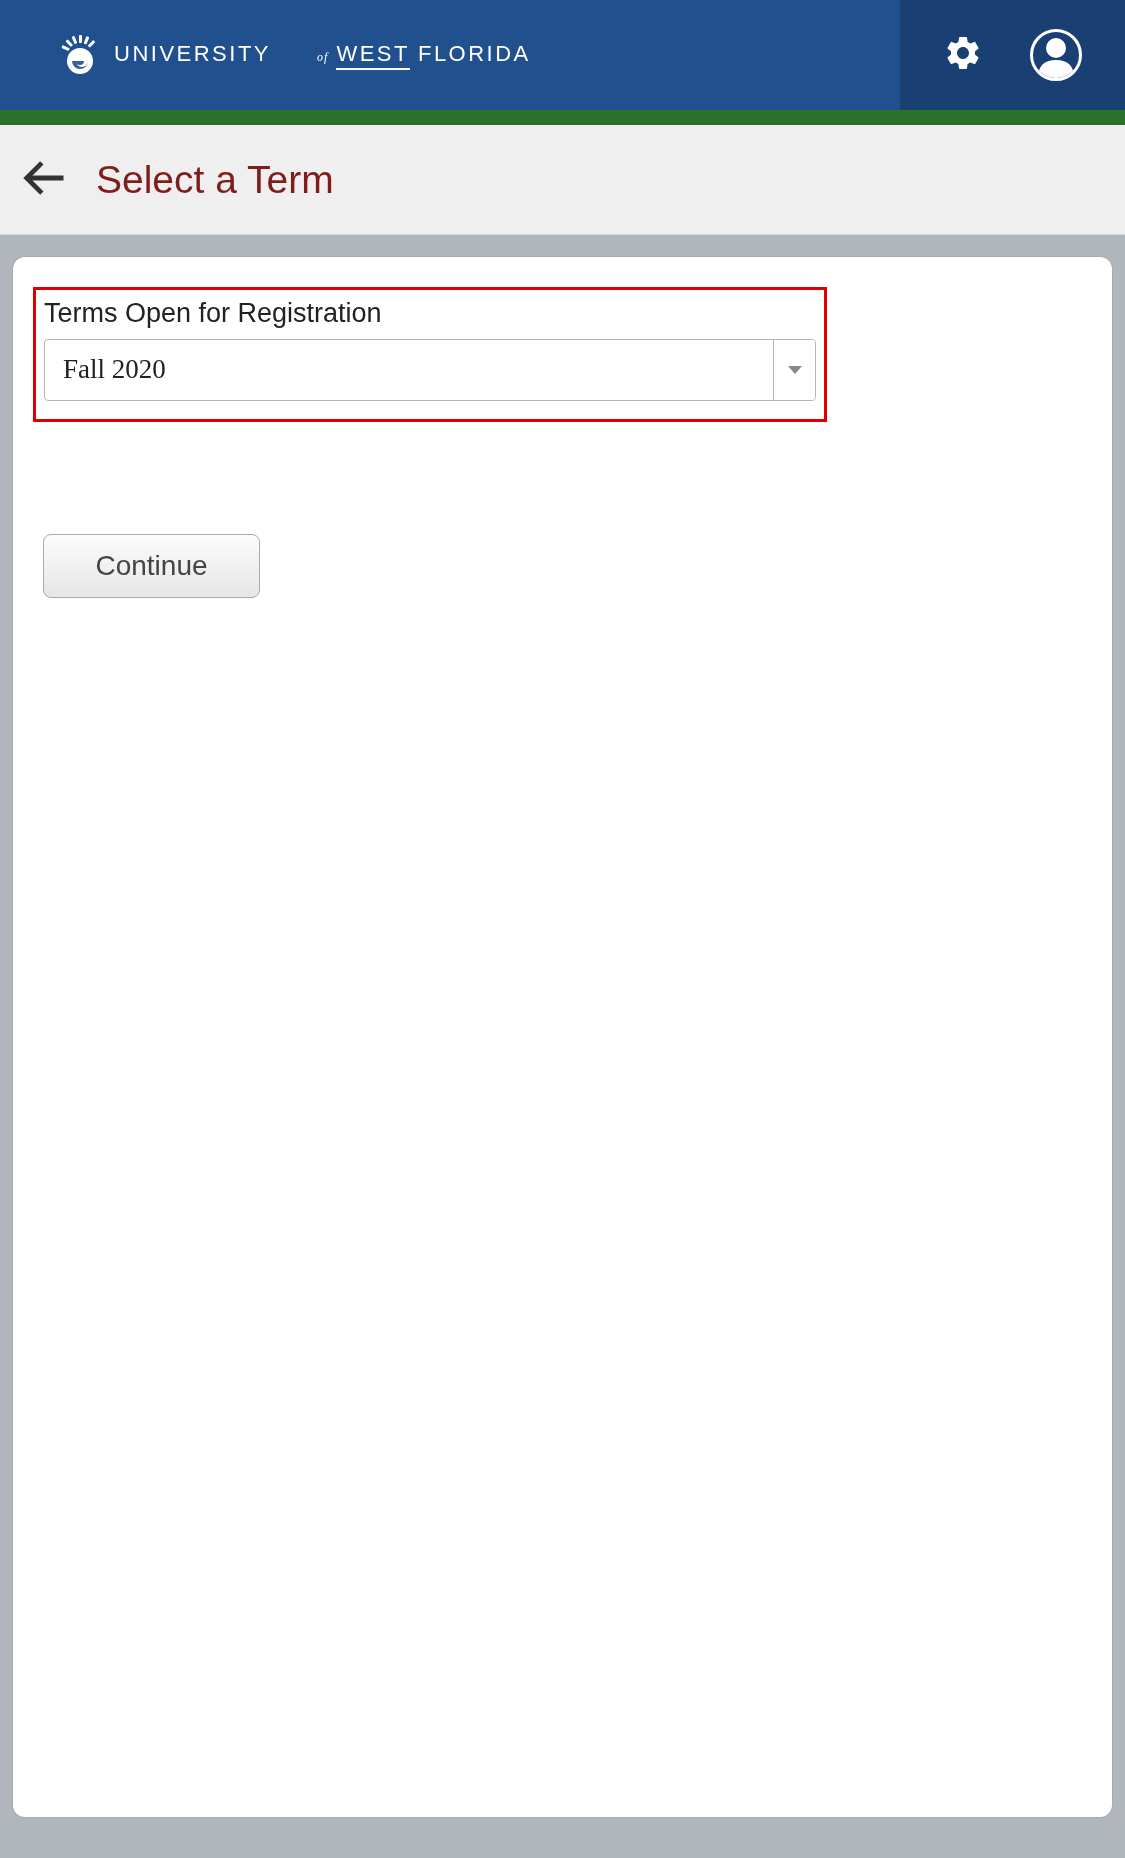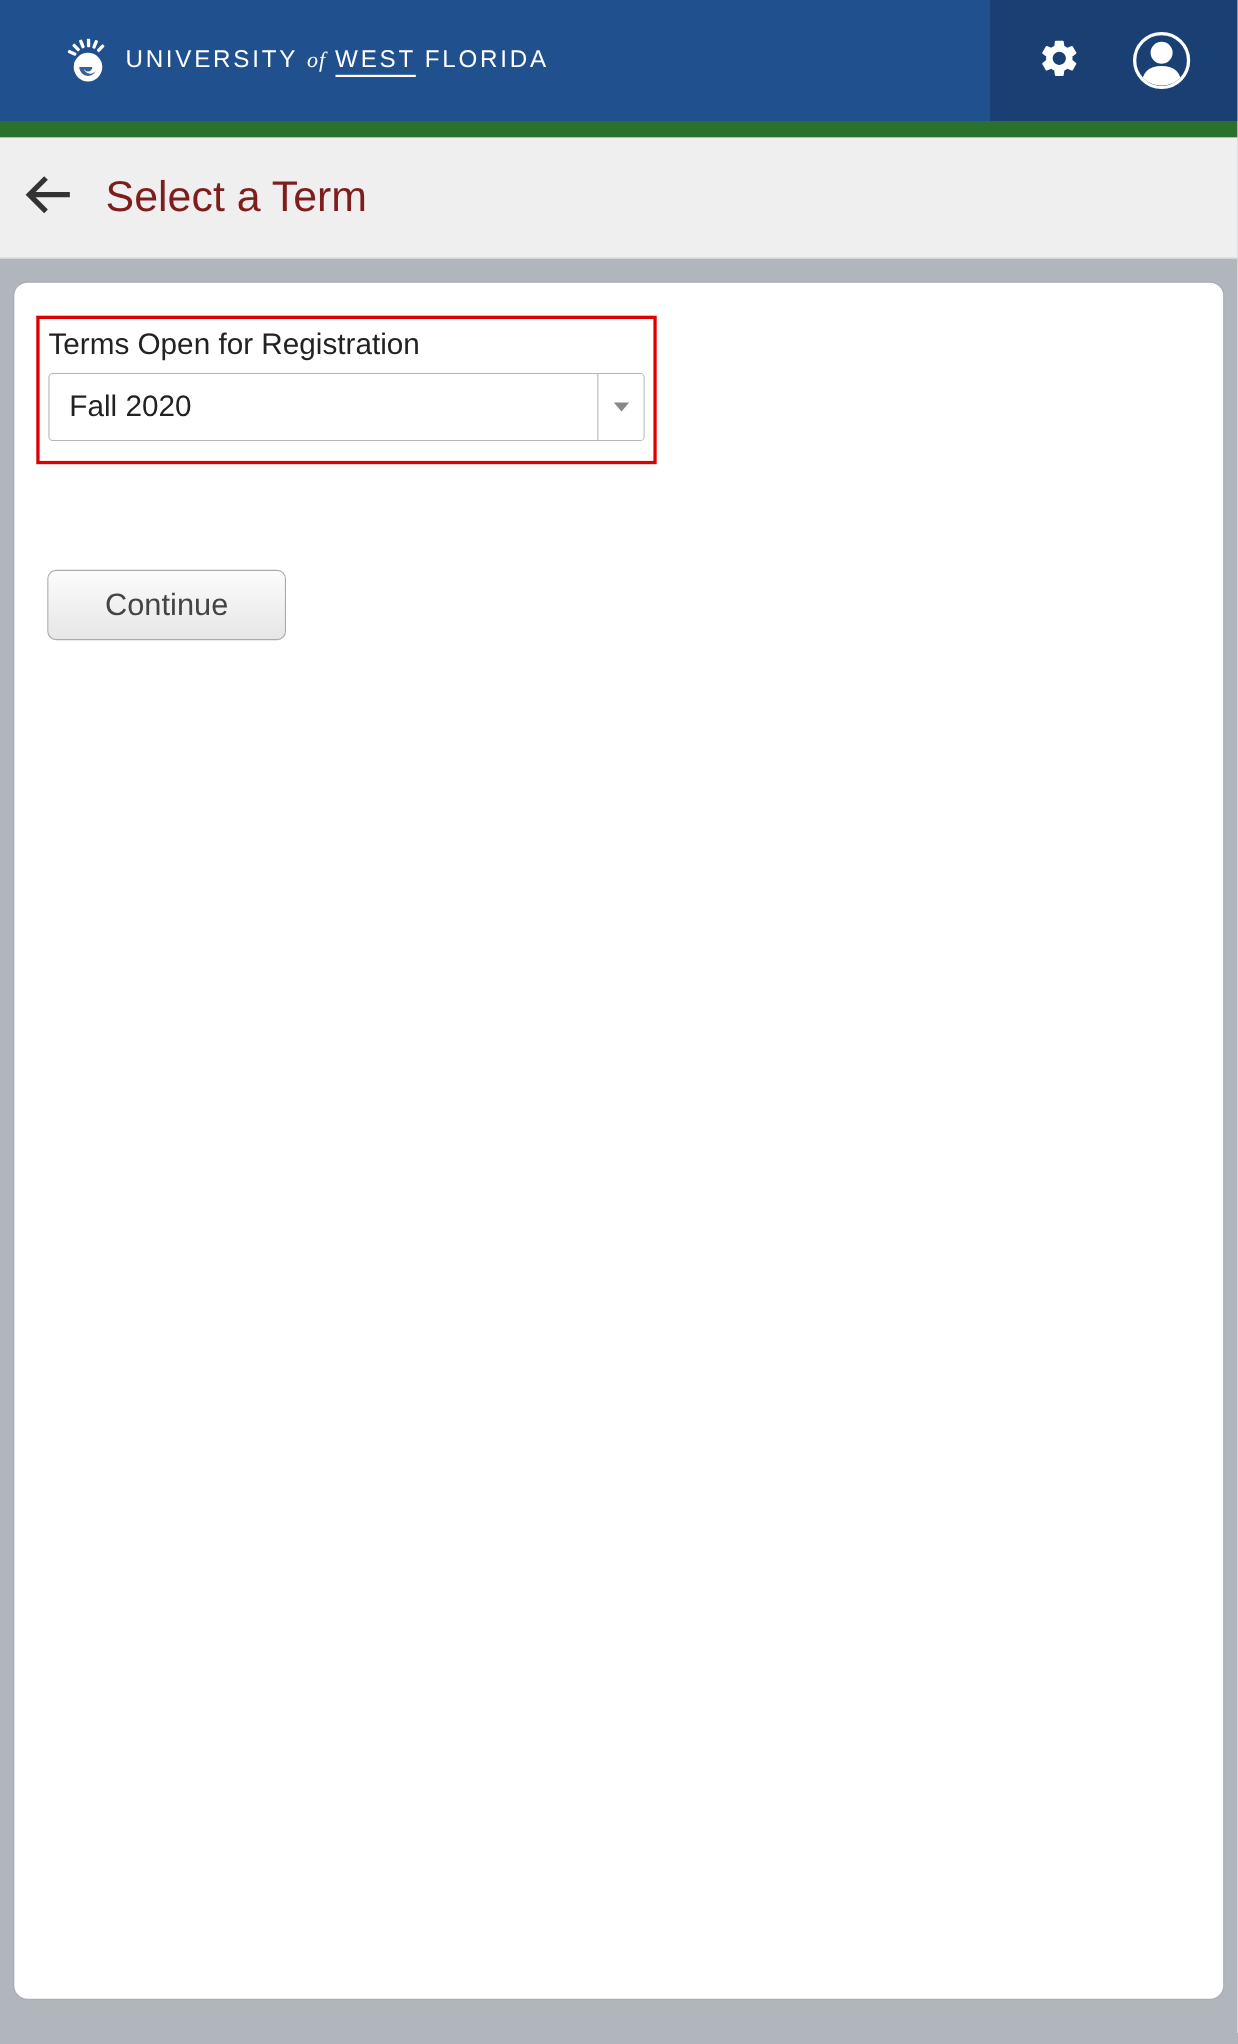--- a/index.html
+++ b/index.html
@@ -42,23 +42,24 @@
       font-size: 22px;
       font-weight: 400;
       display: flex;
       align-items: baseline;
       gap: 8px;
     }
     
     .brand-text .of-word {
       font-style: italic;
       text-transform: lowercase;
-      font-size: 20px;
+      font-size: 12px;
       font-family: Georgia, serif;
       letter-spacing: 1px;
+      margin-left: 38px;
     }
     
     .brand-text .underline-word {
       border-bottom: 2px solid #ffffff;
       padding-bottom: 1px;
     }
     
     .header-right {
       width: 225px;
       display: flex;
@@ -120,22 +121,22 @@
       background: #ffffff;
       border-radius: 12px;
       padding: 30px 20px 50px 20px;
       min-height: 1560px;
       box-shadow: 0 0 0 1px rgba(0,0,0,0.06);
     }
     
     .highlight-box {
       border: 3px solid #de0000;
       padding: 7px 8px 18px 8px;
-      width: 564px;
-      margin-bottom: 40px;
+      width: 794px;
+      margin-bottom: 56px;
     }
     
     .field-label {
       font-size: 27px;
       color: #222222;
       line-height: 1.25;
       margin-bottom: 8px;
     }
     
     .dropdown {
@@ -147,20 +148,21 @@
       background: #ffffff;
     }
     
     .dropdown-value {
       flex: 1;
       padding: 0 18px;
       display: flex;
       align-items: center;
       font-size: 27px;
       color: #222222;
+      font-family: Liberation Serif, serif;
     }
     
     .dropdown-btn {
       width: 42px;
       border-left: 1px solid #b5b5b5;
       display: flex;
       align-items: center;
       justify-content: center;
       background: #ffffff;
     }

